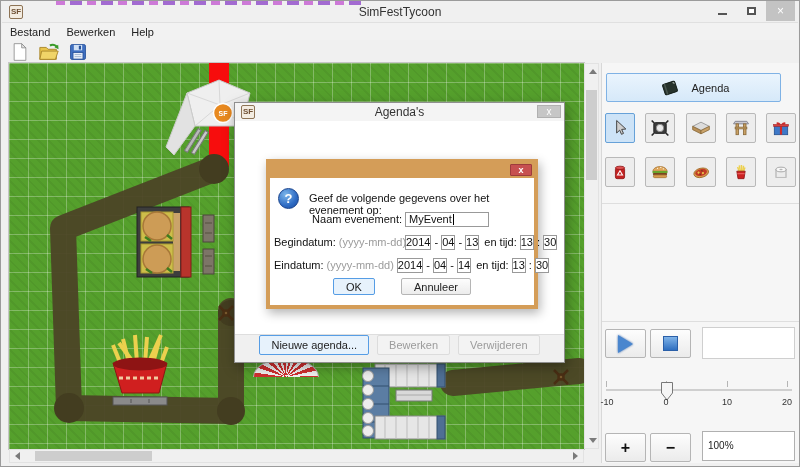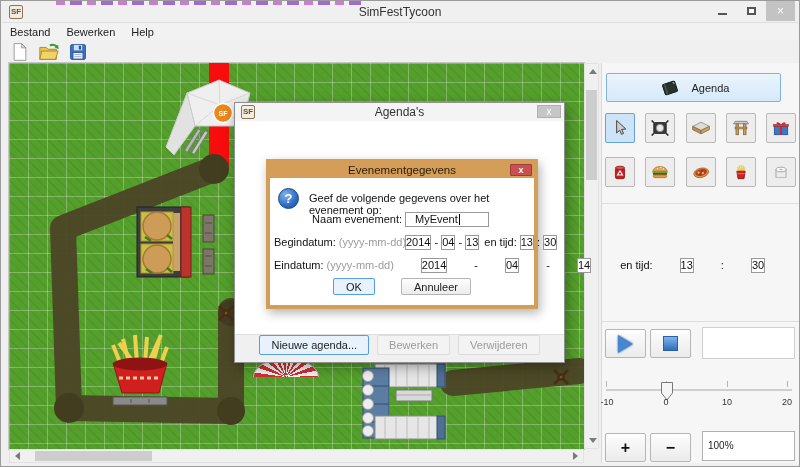--- a/index.html
+++ b/index.html
@@ -99,26 +99,26 @@
   .edlg-title { position:absolute; left:0; right:0; top:0; height:15px; background:#d49d58; }
   .edlg-text { position:absolute; left:0; right:0; top:1px; text-align:center; font-size:11.5px; color:#2a1c08; }
   .edlg-close { position:absolute; right:2px; top:1px; width:22px; height:12px; background:#c75050; border:1px solid #9e3c3c;
     border-radius:1px; color:#fff; font-size:9px; line-height:10px; text-align:center; font-weight:bold; }
   .edlg-body { position:absolute; left:0; right:0; top:15px; bottom:0; font-size:11px; color:#111; }
   .help-icon { position:absolute; left:8px; top:10px; width:21px; height:21px; border-radius:50%;
     background:radial-gradient(circle at 35% 30%, #7db6ea, #2f6cc4 60%, #1a4a9e); border:1px solid #16418c;
     color:#fff; font-weight:bold; font-size:13px; text-align:center; line-height:20px; }
   .prompt { position:absolute; left:39px; top:14px; }
   .frow { position:absolute; left:4px; right:4px; height:16px; display:flex; align-items:center; }
-  .r-name { top:33px; } .r-begin { top:56px; } .r-end { top:79px;gap:24px; }
+  .r-name { top:33px; } .r-begin { top:56px; } .r-end { top:79px; }
   .flabel { width:128px; text-align:right; white-space:nowrap; }
   .fmt { color:#9b9b9b; }
   .tbox { height:15px; border:1px solid #999; background:#fff; font-size:11px; color:#111;
     display:flex; align-items:center; justify-content:center; margin-left:3px; }
-  .w-name { width:84px; justify-content:flex-start; padding-left:9px; }
+  .w-name { width:84px; justify-content:flex-start; padding-left:3px; }
   .w-year { width:27px; } .w-2 { width:18px; } .w-t { width:17px; }
   .sep { margin-left:3px; }
   .lab2 { margin-left:5px; white-space:nowrap; }
   .caret { display:inline-block; width:1px; height:11px; background:#000; margin-left:1px; }
   .edlg-buttons { position:absolute; left:0; right:0; top:100px; display:flex; justify-content:center; gap:26px;align-items:center; }
   .btn.small { height:17px; padding:0 12px; }
 </style>
 </head>
 <body>
 
@@ -425,21 +425,20 @@
     </div>
     <div class="adlg-footer">
       <div class="btn focused">Nieuwe agenda...</div>
       <div class="btn disabled">Bewerken</div>
       <div class="btn disabled">Verwijderen</div>
     </div>
   </div>
 
   <div class="event-dialog">
     <div class="edlg-title">
-      <div class="edlg-text">Evenementgegevens</div>
       <div class="edlg-close">x</div>
     </div>
     <div class="edlg-body">
       <div class="help-icon">?</div>
       <div class="prompt">Geef de volgende gegevens over het evenement op:</div>
 
       <div class="frow r-name">
         <span class="flabel">Naam evenement:</span>
         <span class="tbox w-name">
             <span>MyEvent</span>

